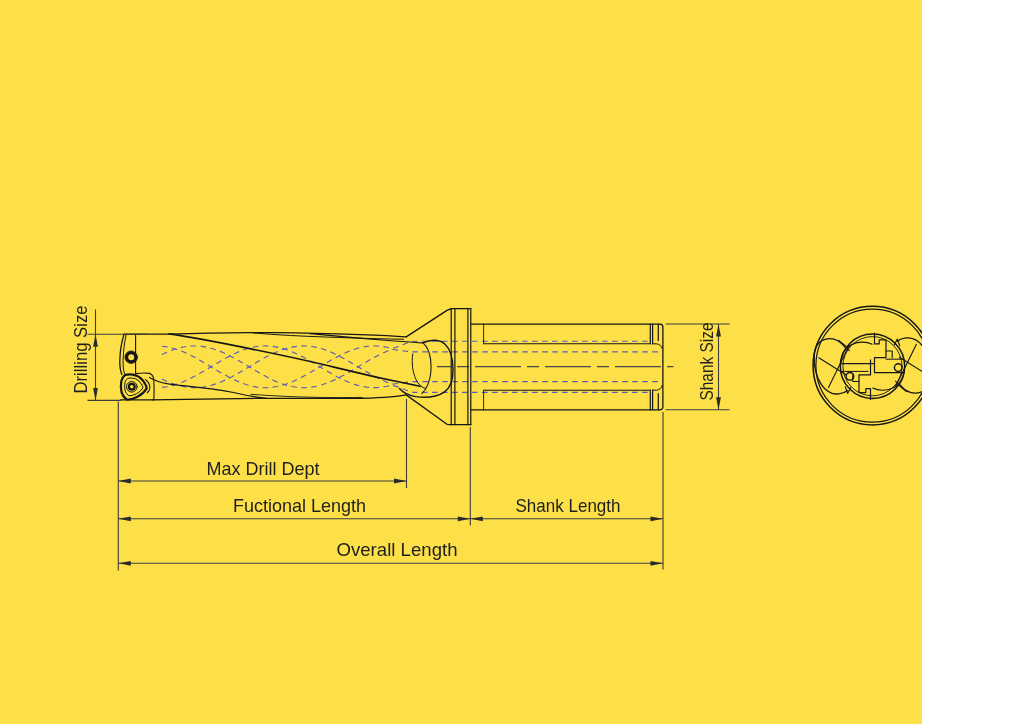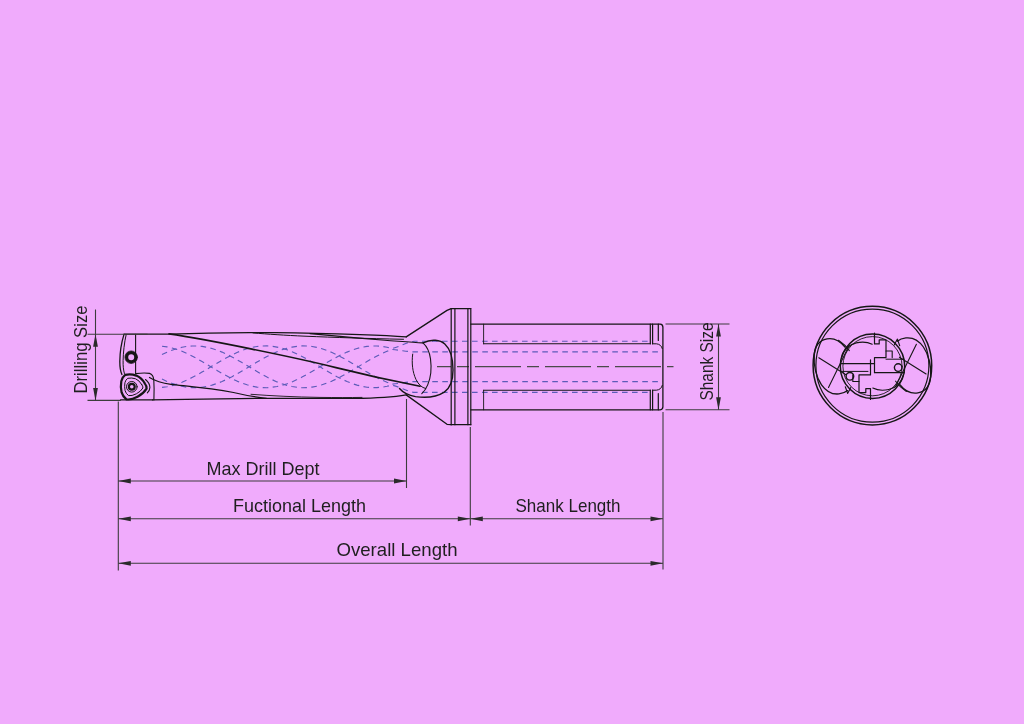--- a/index.html
+++ b/index.html
@@ -1,15 +1,15 @@
 <!DOCTYPE html>
 <html><head><meta charset="utf-8">
 <style>
 html,body{margin:0;padding:0;background:#fff;}
-#page{width:1024px;height:724px;position:relative;overflow:hidden;background:#f0abfc;text-align:right;}
+#page{width:922px;height:724px;position:relative;overflow:hidden;background:#fde047;text-align:right;}
 text{font-family:"Liberation Sans",sans-serif;fill:#1f1f1f;}
 </style></head><body>
 <div id="page">
 <svg width="1024" height="724" viewBox="0 0 1024 724">
 <g fill="none" stroke="#161616" stroke-linecap="round" stroke-linejoin="round">
 
 <g stroke="#5c5cb8" stroke-width="1.15" stroke-dasharray="5.6 4.4" stroke-linecap="butt">
 <path d="M162.0,346.2 L167.0,346.9 L172.0,348.0 L177.0,349.5 L182.0,351.3 L187.0,353.5 L192.0,356.0 L197.0,358.6 L202.0,361.5 L207.0,364.4 L212.0,367.5 L217.0,370.4 L222.0,373.4 L227.0,376.1 L232.0,378.7 L237.0,381.1 L242.0,383.1 L247.0,384.8 L252.0,386.2 L257.0,387.1 L262.0,387.6 L267.0,387.7 L272.0,387.3 L277.0,386.5 L282.0,385.4 L287.0,383.8 L292.0,381.9 L297.0,379.6 L302.0,377.1 L307.0,374.4 L312.0,371.5 L317.0,368.6 L322.0,365.5 L327.0,362.6 L332.0,359.7 L337.0,356.9 L342.0,354.4 L347.0,352.1 L352.0,350.1 L357.0,348.5 L362.0,347.2 L367.0,346.4 L372.0,346.0 L377.0,346.0 L382.0,346.4 L387.0,347.3 L392.0,348.5 C400.0,346.7 409.0,341.2 415.0,341.2 L650.3,341.2"></path>
 <path d="M162.0,354.5 L167.0,352.2 L172.0,350.2 L177.0,348.5 L182.0,347.3 L187.0,346.4 L192.0,346.0 L197.0,346.0 L202.0,346.4 L207.0,347.2 L212.0,348.5 L217.0,350.1 L222.0,352.1 L227.0,354.4 L232.0,356.9 L237.0,359.7 L242.0,362.6 L247.0,365.5 L252.0,368.6 L257.0,371.5 L262.0,374.4 L267.0,377.1 L272.0,379.6 L277.0,381.9 L282.0,383.8 L287.0,385.4 L292.0,386.5 L297.0,387.3 L302.0,387.7 L307.0,387.6 L312.0,387.1 L317.0,386.2 L322.0,384.8 L327.0,383.1 L332.0,381.1 L337.0,378.7 L342.0,376.1 L347.0,373.4 L352.0,370.4 L357.0,367.5 L362.0,364.4 L367.0,361.5 L372.0,358.6 L377.0,356.0 L382.0,353.5 L387.0,351.3 L392.0,349.5 C400.0,350.1 409.0,351.9 415.0,351.9 L662.4,351.9"></path>
 <path d="M162.0,387.4 L167.0,386.7 L172.0,385.6 L177.0,384.1 L182.0,382.3 L187.0,380.1 L192.0,377.6 L197.0,375.0 L202.0,372.1 L207.0,369.2 L212.0,366.1 L217.0,363.2 L222.0,360.2 L227.0,357.5 L232.0,354.9 L237.0,352.5 L242.0,350.5 L247.0,348.8 L252.0,347.4 L257.0,346.5 L262.0,346.0 L267.0,345.9 L272.0,346.3 L277.0,347.1 L282.0,348.2 L287.0,349.8 L292.0,351.7 L297.0,354.0 L302.0,356.5 L307.0,359.2 L312.0,362.1 L317.0,365.0 L322.0,368.1 L327.0,371.0 L332.0,373.9 L337.0,376.7 L342.0,379.2 L347.0,381.5 L352.0,383.5 L357.0,385.1 L362.0,386.4 L367.0,387.2 L372.0,387.6 L377.0,387.6 L382.0,387.2 L387.0,386.3 L392.0,385.1 C400.0,386.9 409.0,392.4 415.0,392.4 L650.3,392.4"></path>

